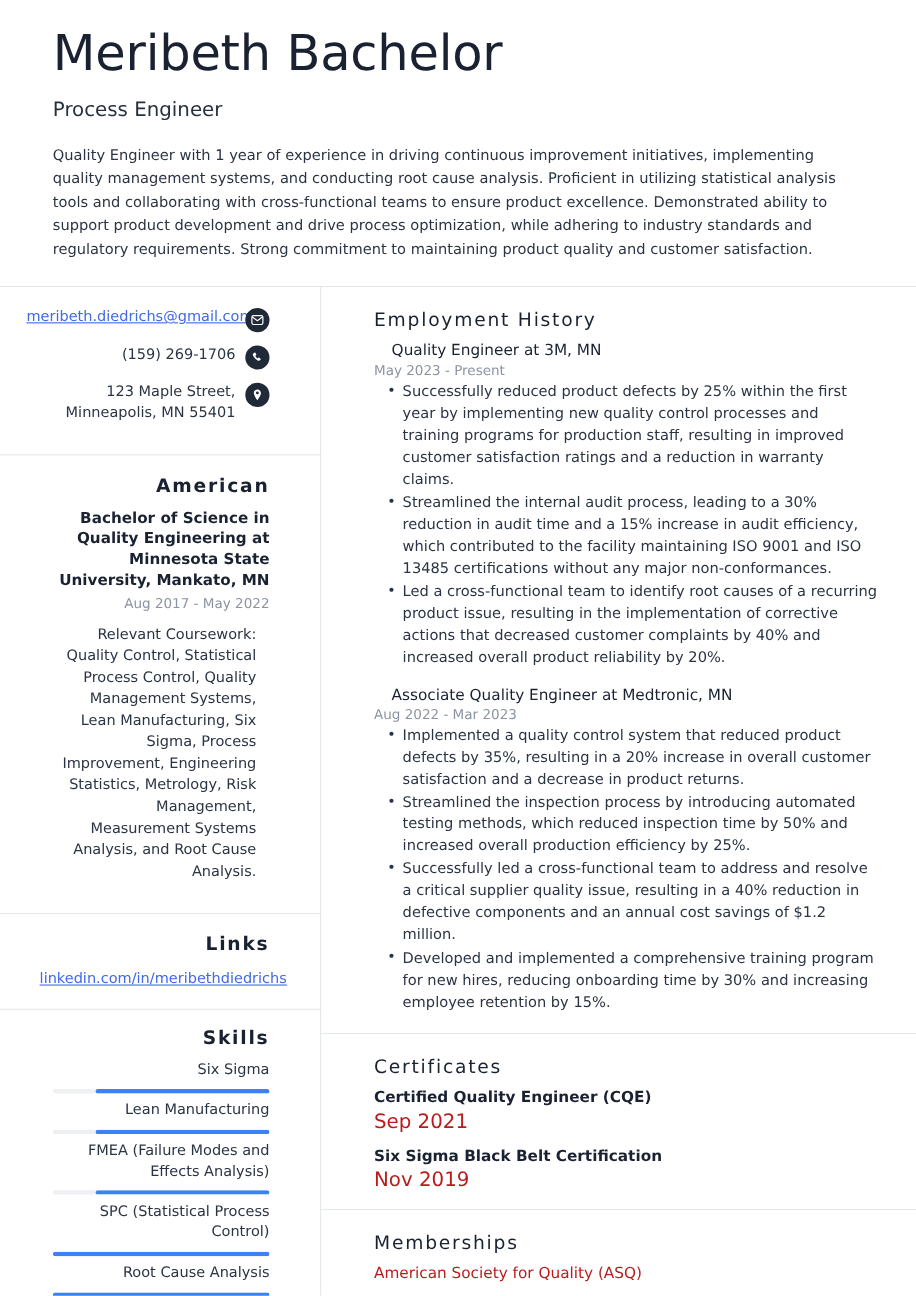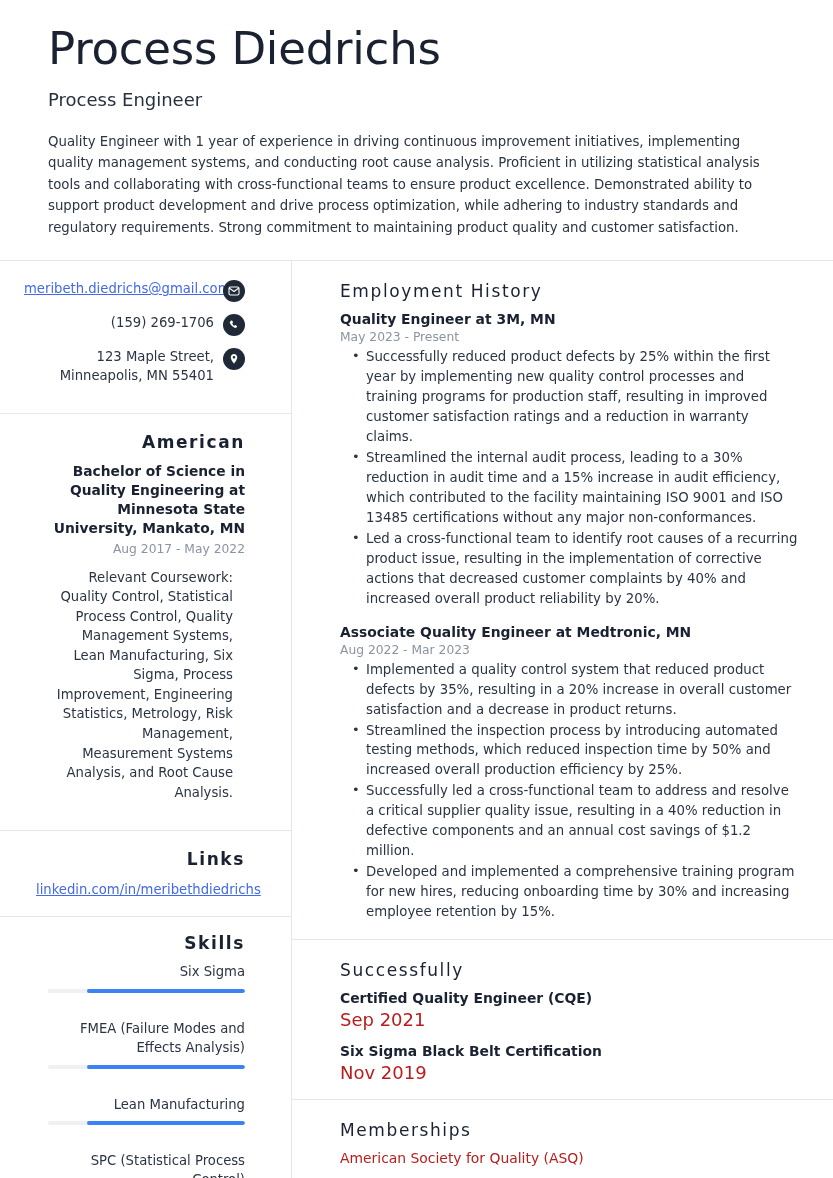--- a/index.html
+++ b/index.html
@@ -147,21 +147,21 @@
   }
   .link-line {
     font-size: 13.2px;
     color: #4169e8;
     text-decoration: underline;
     line-height: 1.5;
   }
 
   
   .skill {
-    margin-bottom: 27px;
+    margin-bottom: 7px;
   }
   .skill-label {
     font-size: 13.2px;
     color: #2b3444;
     line-height: 1.43;
     margin-bottom: 7px;
   }
   .skill-bar {
     height: 4px;
     width: 197px;
@@ -186,24 +186,24 @@
     font-size: 17px;
     font-weight: 400;
     color: #1a2232;
     letter-spacing: 1.6px;
     margin: 0 0 9px 0;
   }
   .job { margin-bottom: 14px; }
   .job:last-child { margin-bottom: 0; }
   .job-title {
     font-size: 13.9px;
-    font-weight: 700;
+    font-weight: 400;
     color: #1a2232;
     line-height: 1.3;
-    margin: 0 0 2px 0;
+    margin: 0 0 2px 16px;
   }
   .job-date {
     font-size: 12.3px;
     color: #8b93a1;
     margin: 0 0 3px 0;
   }
   .bullets {
     margin: 0;
     padding-left: 26px;
     list-style: none;
@@ -246,21 +246,21 @@
     margin: 0 0 15px 0;
   }
   .member:last-child { margin-bottom: 0; }
 </style>
 </head>
 <body>
 
 <div class="page">
 
   <div class="header">
-    <h1 class="name">Process Diedrichs</h1>
+    <h1 class="name">Meribeth Bachelor</h1>
     <div class="headline">Process Engineer</div>
     <p class="summary">Quality Engineer with 1 year of experience in driving continuous improvement initiatives, implementing quality management systems, and conducting root cause analysis. Proficient in utilizing statistical analysis tools and collaborating with cross-functional teams to ensure product excellence. Demonstrated ability to support product development and drive process optimization, while adhering to industry standards and regulatory requirements. Strong commitment to maintaining product quality and customer satisfaction.</p>
   </div>
   <div class="hrule"></div>
 
   <div class="columns">
 
     <div class="col-left">
 
       <div class="side-block">
@@ -309,27 +309,27 @@
       <div class="side-block tight">
         <div class="side-title">Skills</div>
         <div id="skills-list">
             <div class="skill">
               <div class="skill-label">Six Sigma</div>
               <div class="skill-bar">
                 <div class="skill-fill" style="width: 80%;"></div>
               </div>
             </div>
             <div class="skill">
+              <div class="skill-label">Lean Manufacturing</div>
+              <div class="skill-bar">
+                <div class="skill-fill" style="width: 80%;"></div>
+              </div>
+            </div>
+            <div class="skill">
               <div class="skill-label">FMEA (Failure Modes and Effects Analysis)</div>
-              <div class="skill-bar">
-                <div class="skill-fill" style="width: 80%;"></div>
-              </div>
-            </div>
-            <div class="skill">
-              <div class="skill-label">Lean Manufacturing</div>
               <div class="skill-bar">
                 <div class="skill-fill" style="width: 80%;"></div>
               </div>
             </div>
             <div class="skill">
               <div class="skill-label">SPC (Statistical Process Control)</div>
               <div class="skill-bar">
                 <div class="skill-fill" style="width: 100%;"></div>
               </div>
             </div>
@@ -372,21 +372,21 @@
                 <li>Streamlined the inspection process by introducing automated testing methods, which reduced inspection time by 50% and increased overall production efficiency by 25%.</li>
                 <li>Successfully led a cross-functional team to address and resolve a critical supplier quality issue, resulting in a 40% reduction in defective components and an annual cost savings of $1.2 million.</li>
                 <li>Developed and implemented a comprehensive training program for new hires, reducing onboarding time by 30% and increasing employee retention by 15%.</li>
               </ul>
             </div>
           </div>
       </div>
       <div class="hrule"></div>
 
       <div class="main-block">
-        <div class="main-title">Successfully</div>
+        <div class="main-title">Certificates</div>
         <div id="certs-list">
             <div class="cert">
               <div class="cert-name">Certified Quality Engineer (CQE)</div>
               <div class="cert-date">Sep 2021</div>
             </div>
             <div class="cert">
               <div class="cert-name">Six Sigma Black Belt Certification</div>
               <div class="cert-date">Nov 2019</div>
             </div>
           </div>

